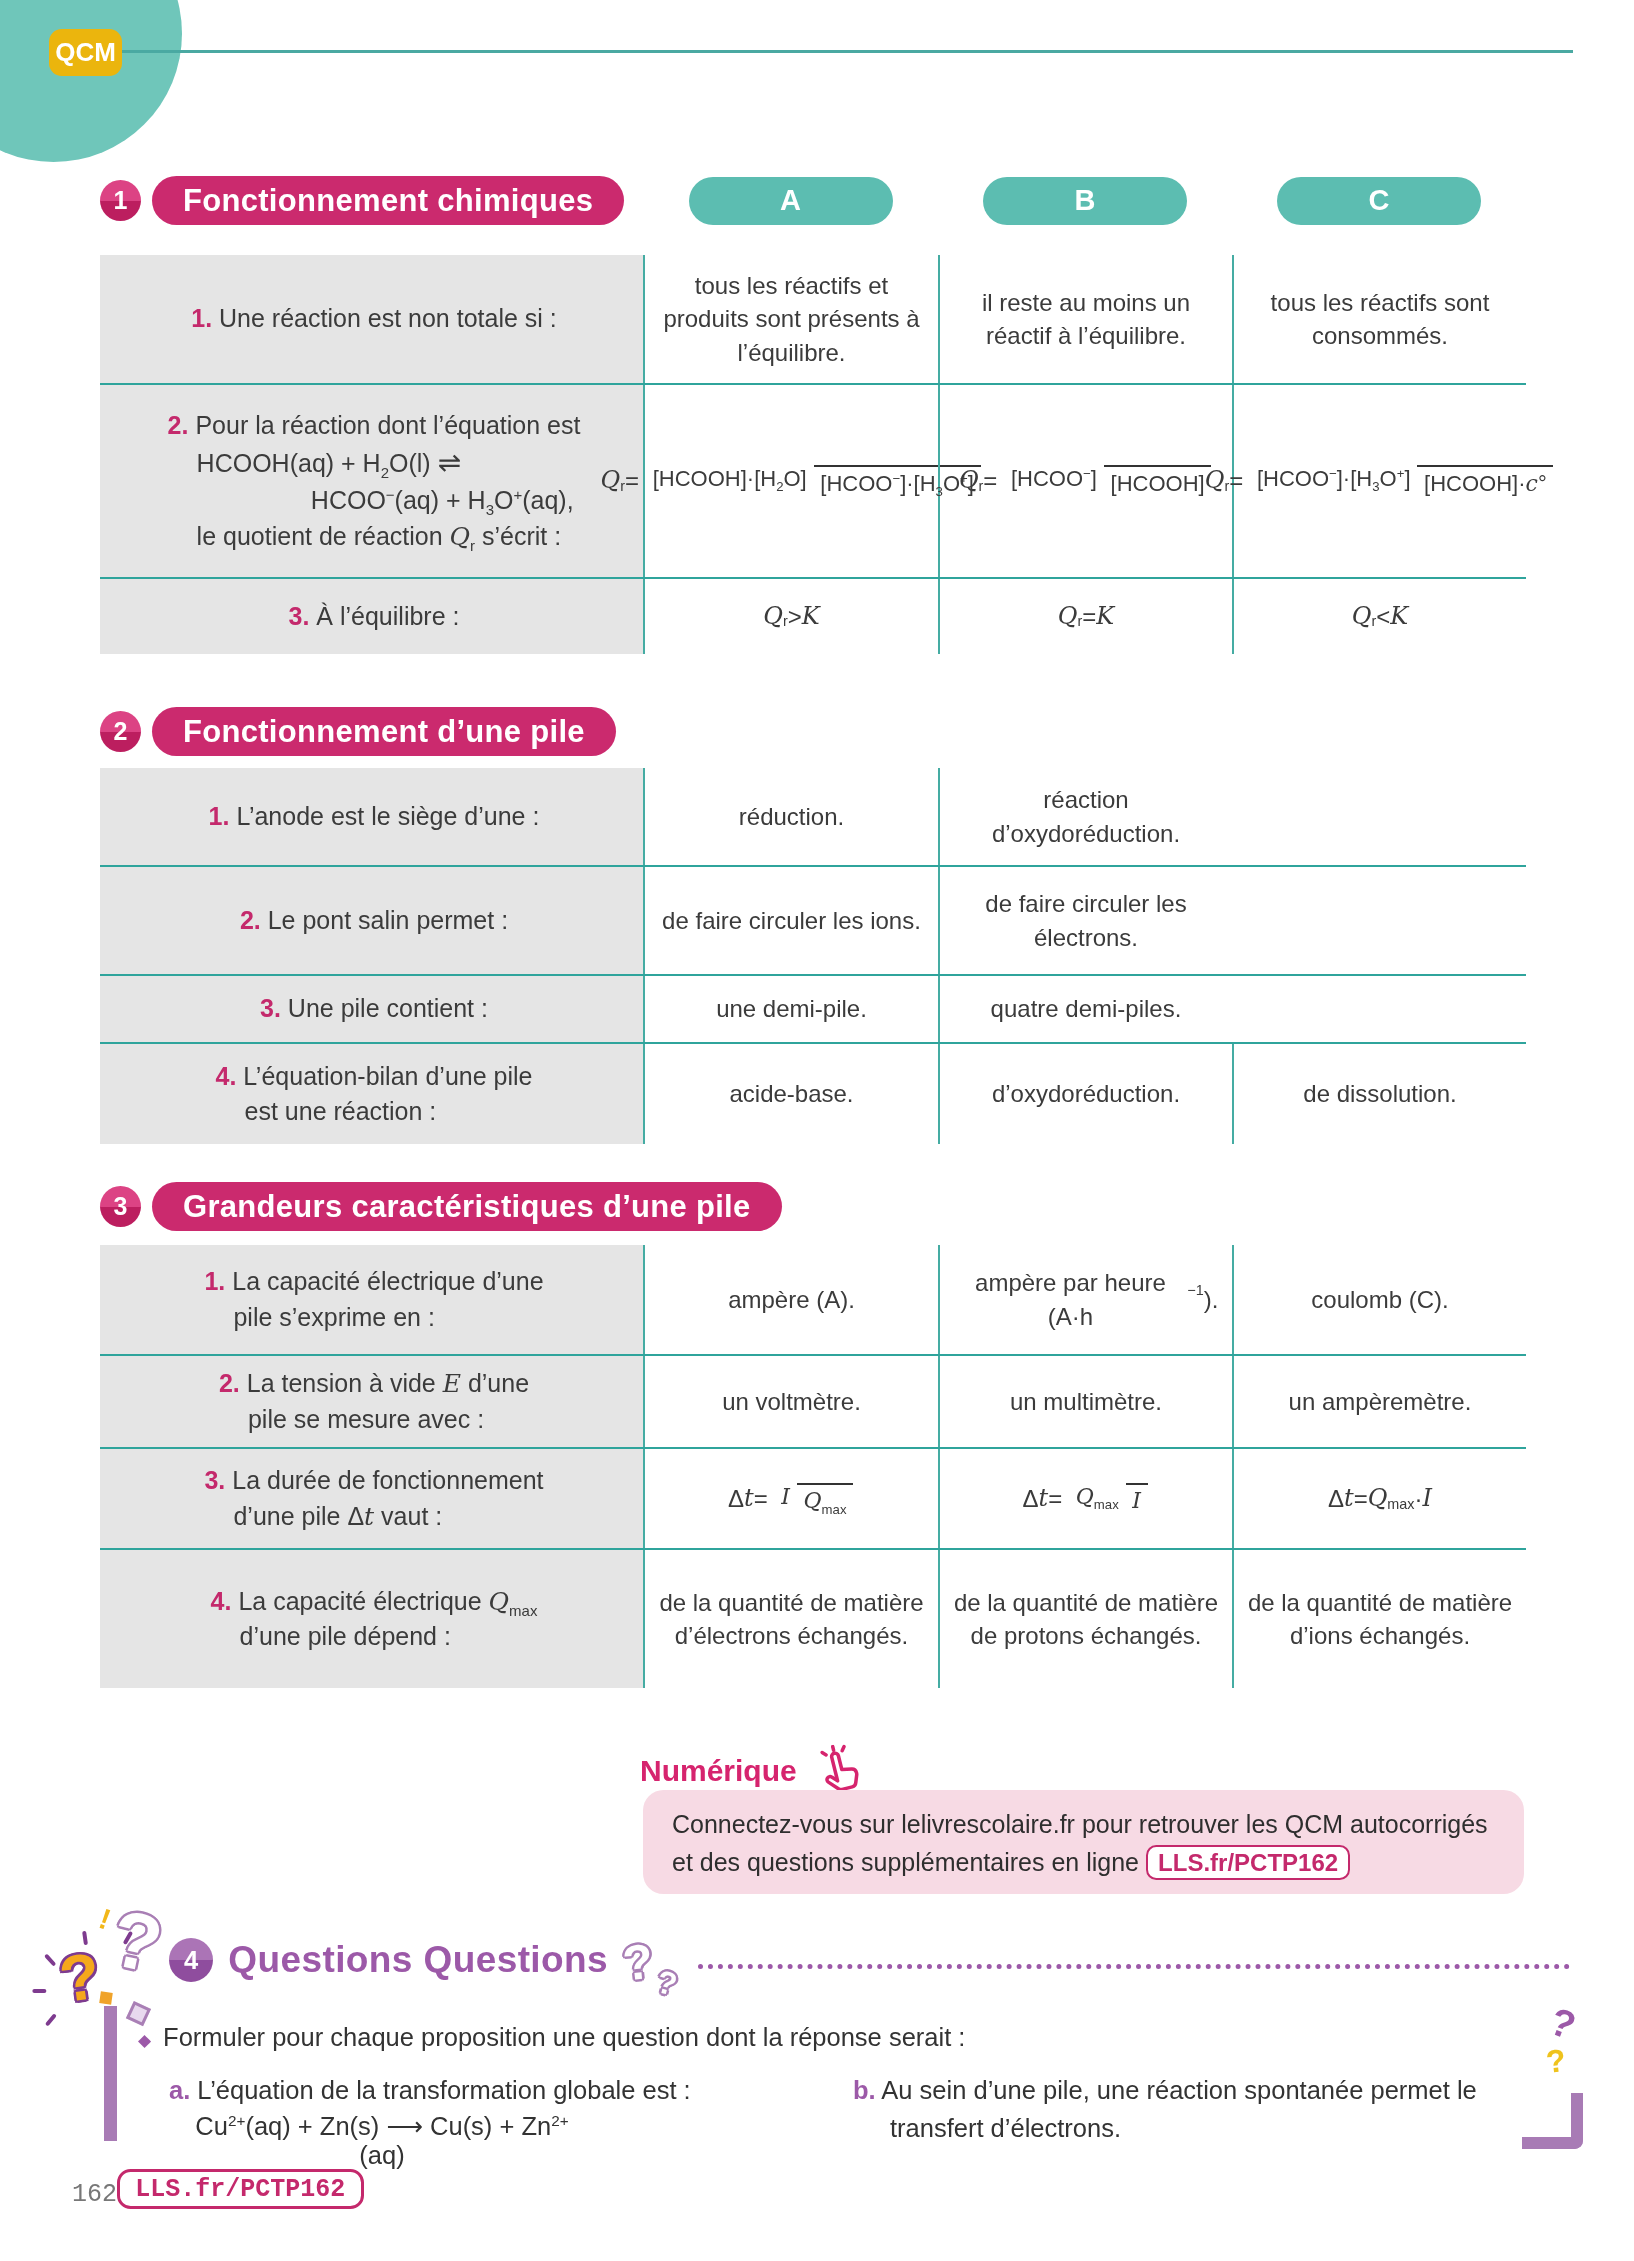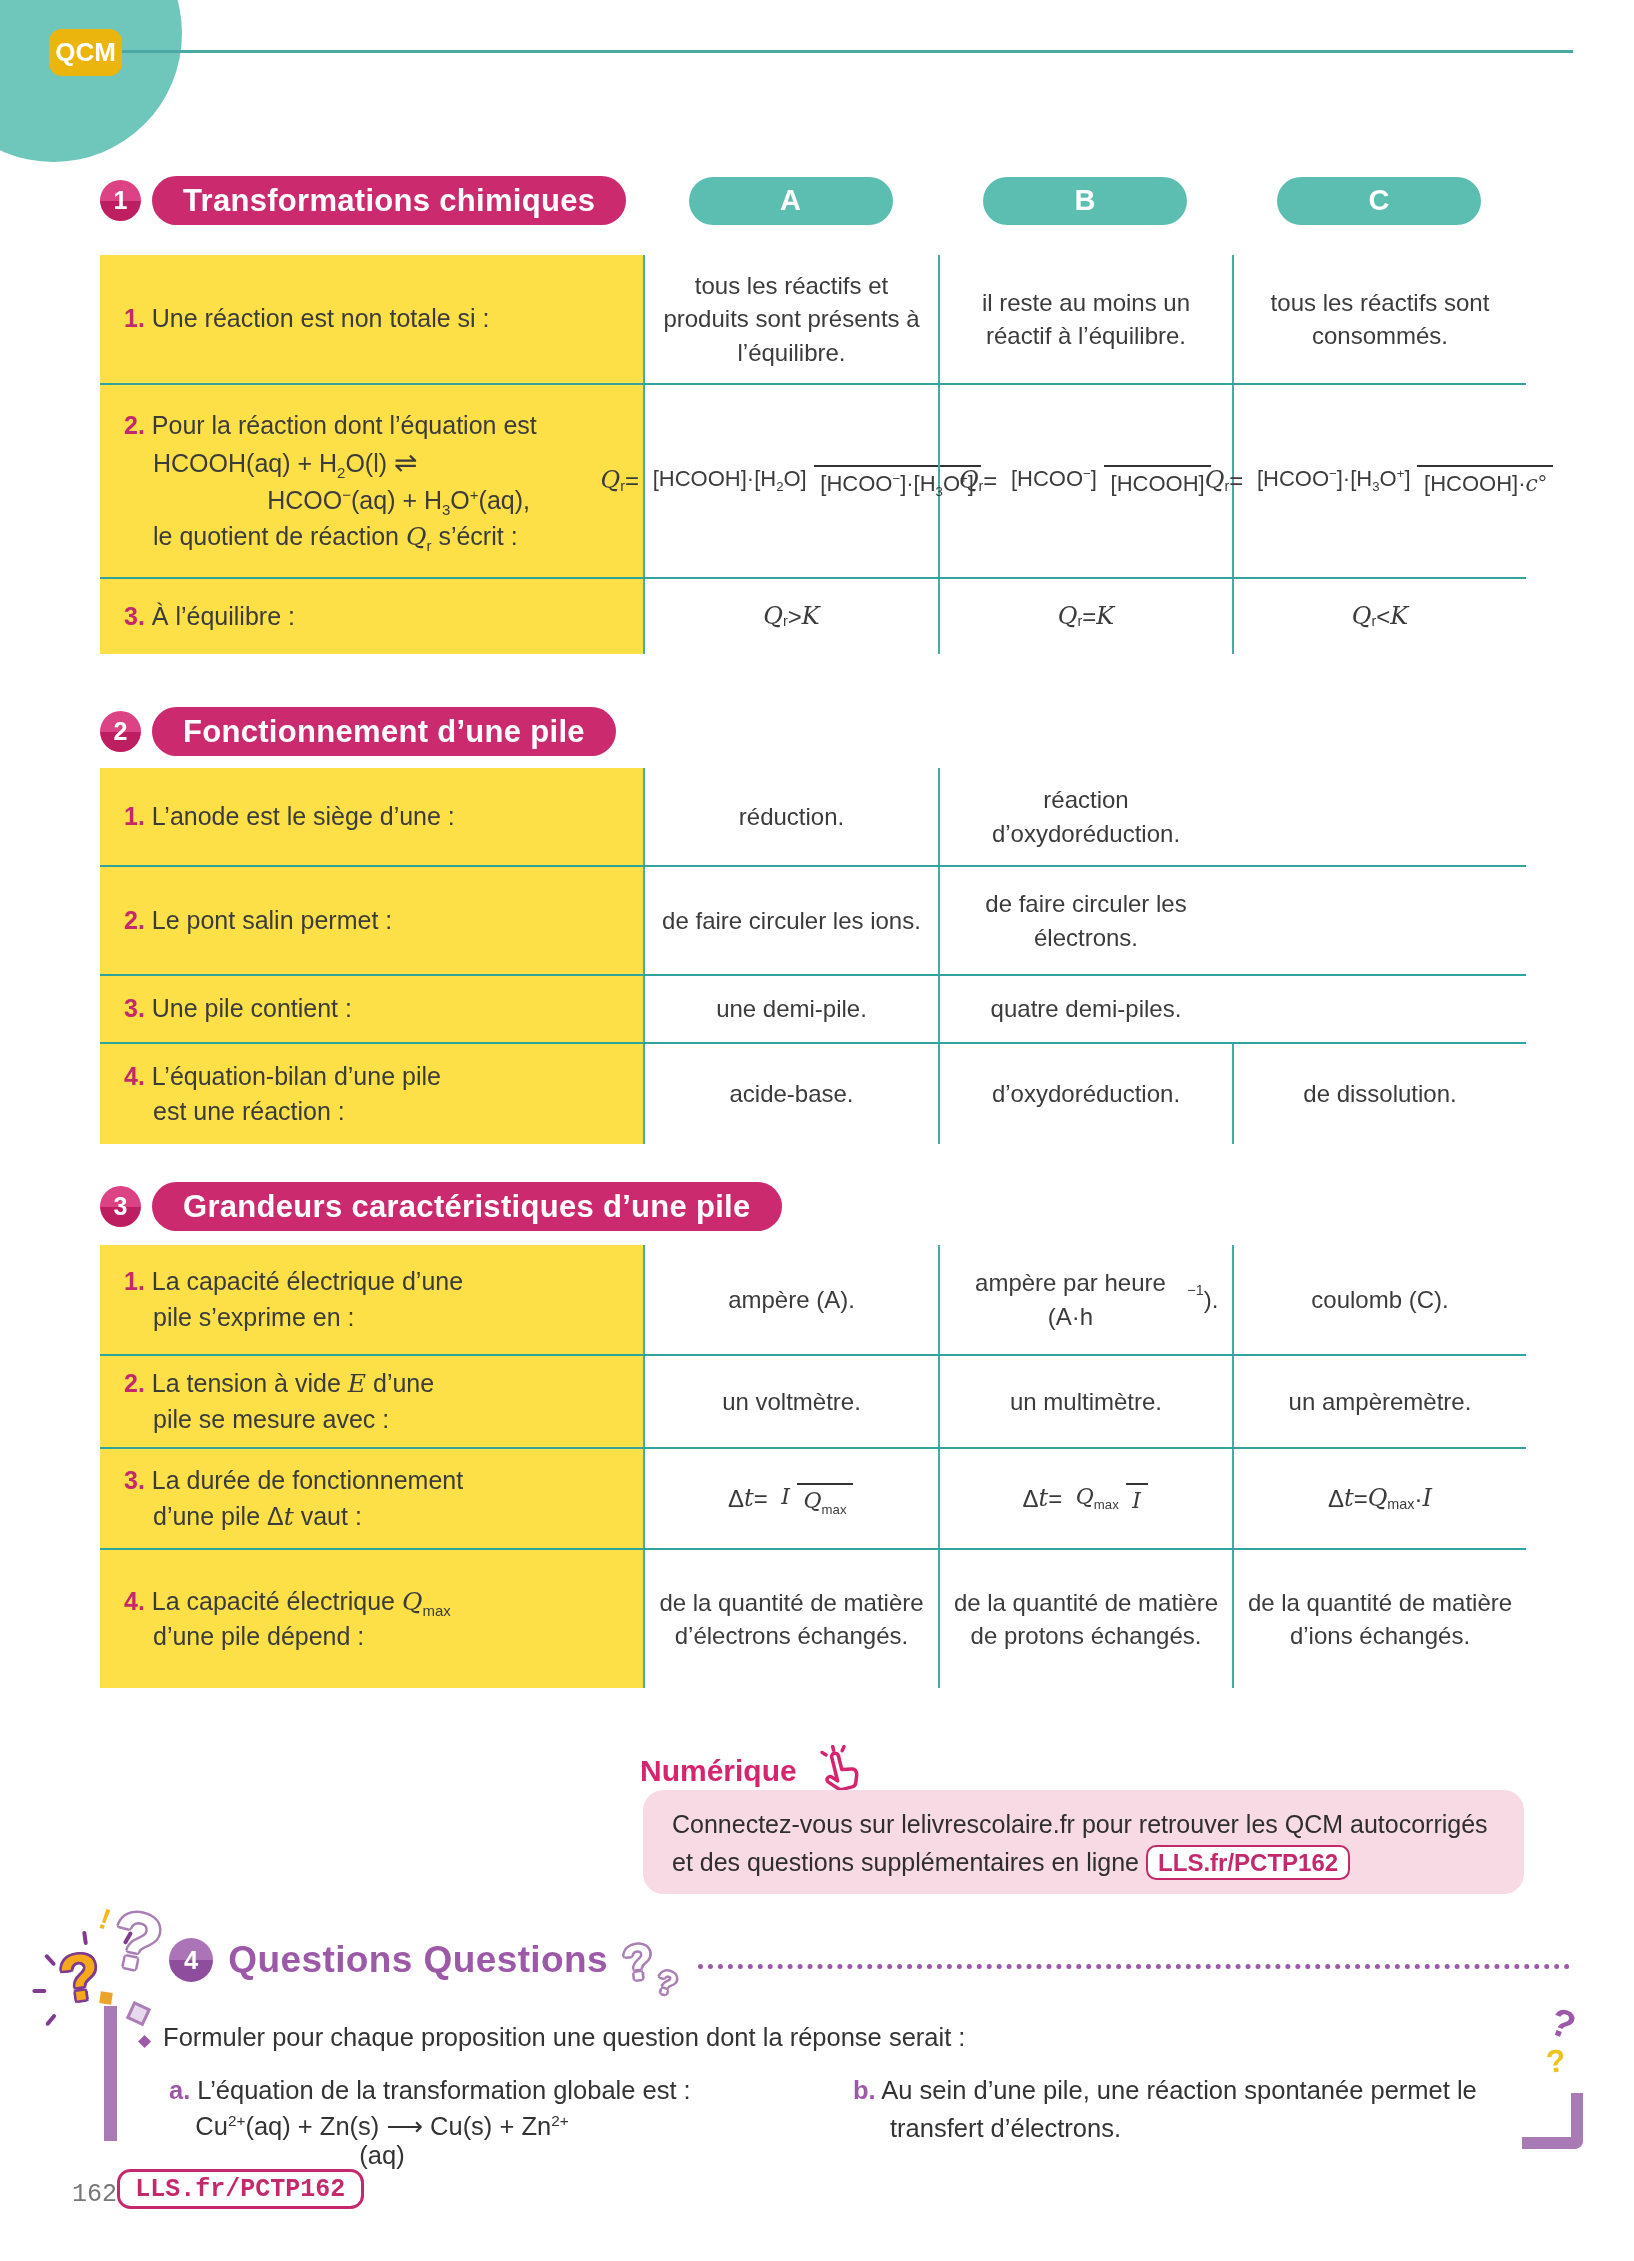--- a/index.html
+++ b/index.html
@@ -23,21 +23,21 @@
   .pills-row{position:absolute;left:543px;top:0;width:883px;height:100%;display:grid;grid-template-columns:295px 294px 294px;}
   .col-pill{width:204px;height:48px;border-radius:24px;background:#5CBDB1;color:#fff;font-weight:700;font-size:29px;
     display:flex;align-items:center;justify-content:center;margin:auto;}
 
   
   .qcm-table{position:absolute;left:100px;width:1426px;}
   .qrow{display:grid;grid-template-columns:543px 295px 294px 294px;}
   .qrow + .qrow{border-top:2.6px solid #2FA49C;}
   .cell{box-sizing:border-box;}
   .cell + .cell{border-left:2.1px solid #45ACA3;}
-  .qcell{background:#fde047;display:flex;align-items:center;padding:10.2px 19px 10.2px 24px;font-size:25px;}
+  .qcell{background:#e5e5e5;display:flex;align-items:center;padding:10.2px 19px 10.2px 24px;font-size:25px;justify-content:center;}
   .qtext{display:block;line-height:1.42;text-indent:-29px;padding-left:29px;}
   .qn{color:#C4296C;font-weight:700;}
   .acell{display:flex;align-items:center;justify-content:center;text-align:center;
     padding:10.2px 13.6px;font-size:24px;line-height:1.38;}
   #table-1 .qrow:nth-child(1){min-height:128px}
   #table-1 .qrow:nth-child(2){min-height:192px}
   #table-1 .qrow:nth-child(3){min-height:75px}
   #table-2 .qrow:nth-child(1){min-height:97px}
   #table-2 .qrow:nth-child(2){min-height:107px}
   #table-2 .qrow:nth-child(3){min-height:66px}
@@ -113,21 +113,21 @@
 </style>
 </head>
 <body>
 
 <div class="blob"></div>
 <div class="qcm-badge">QCM</div>
 <div class="top-line"></div>
 
 <div class="sec-header" style="top:176px;">
   <div class="sec-badge">1</div>
-  <div class="sec-pill">Transformations chimiques</div>
+  <div class="sec-pill">Fonctionnement chimiques</div>
   <div class="pills-row">
       <div class="col-pill">A</div>
       <div class="col-pill">B</div>
       <div class="col-pill">C</div>
     </div>
 </div>
 <div class="qcm-table" id="table-1" style="top:255px;">
     <div class="qrow">
       <div class="cell qcell">
         <span class="qtext"><b class="qn">1.</b> Une réaction est non totale si :</span>

